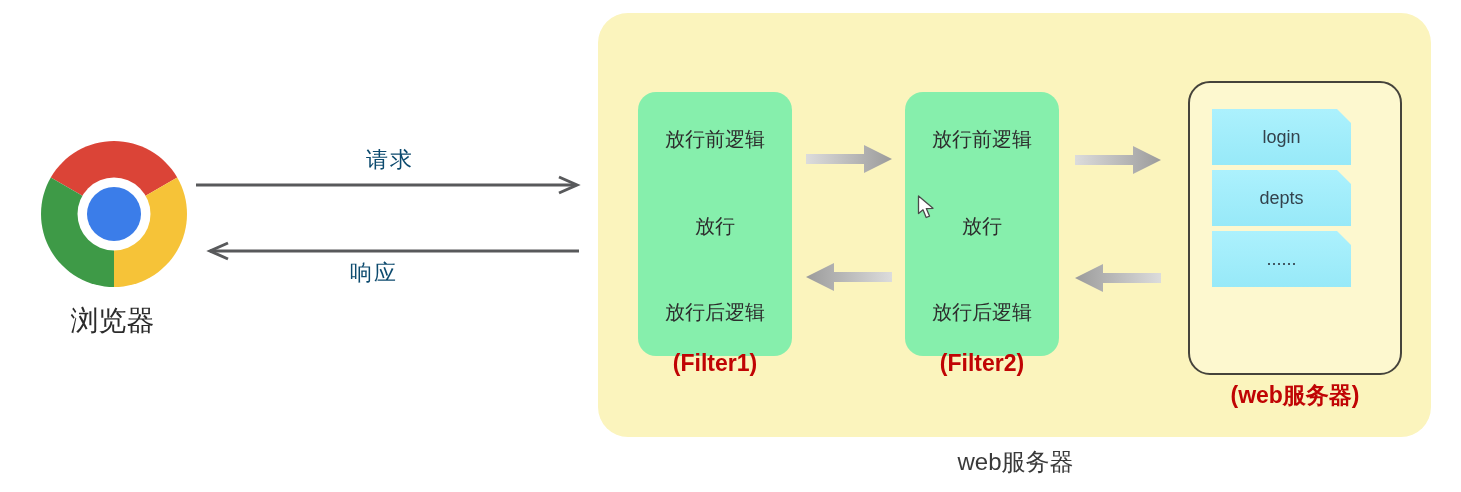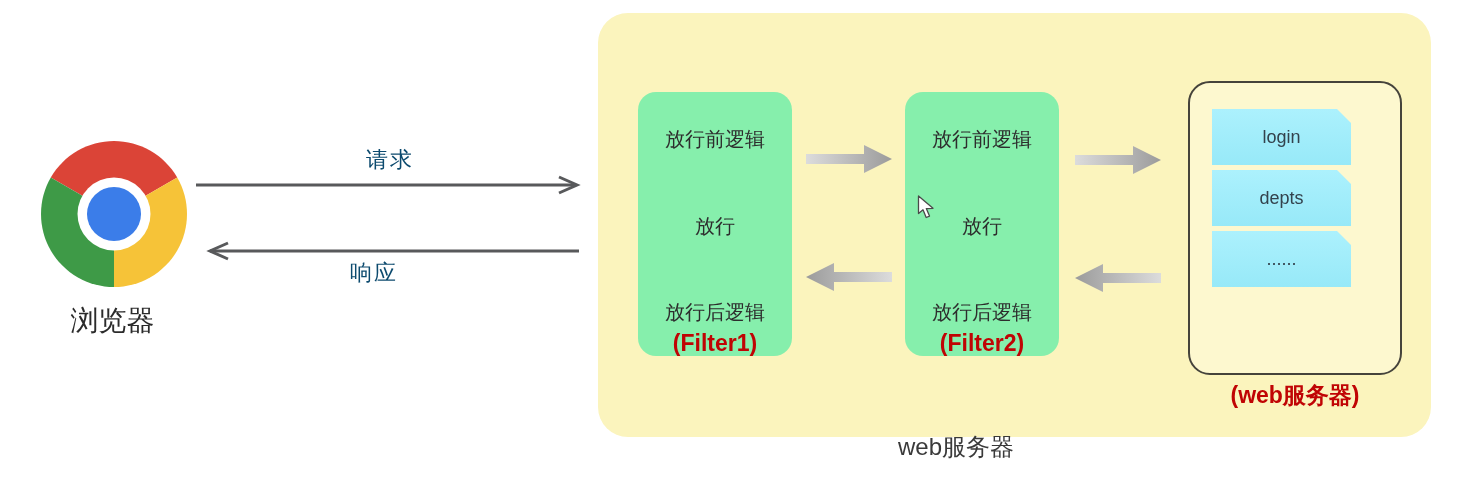--- a/index.html
+++ b/index.html
@@ -25,38 +25,38 @@
   }
   .req-label{left:300px;top:145px;}
   .resp-label{left:284px;top:258px;}
 
   
   .server-box{
     left:598px;top:13px;width:833px;height:424px;
     background:#FBF4BD;border-radius:30px;
   }
   .server-label{
-    left:898px;top:431px;width:235px;
+    left:898px;top:446px;width:235px;text-align:center;
     font-size:24px;color:#3a3a3a;
   }
 
   
   .filter{
     width:154px;height:264px;top:92px;
     background:#86efac;border-radius:18px;
     display:flex;flex-direction:column;justify-content:space-between;
     padding:34px 0 30px 0;box-sizing:border-box;
   }
   .filter div{
     text-align:center;font-size:20px;color:#2d2d2d;
   }
   .filter1{left:638px;}
   .filter2{left:905px;}
   .filter-label{
-    top:330px;width:154px;text-align:center;
+    top:350px;width:154px;text-align:center;
     font-weight:bold;font-size:23px;color:#C00404;
   }
   .filter1-label{left:638px;}
   .filter2-label{left:905px;}
 
   
   .resources{
     left:1188px;top:81px;width:214px;height:294px;
     background:#FDF8CF;border:2px solid #45433B;border-radius:22px;
     box-sizing:border-box;

